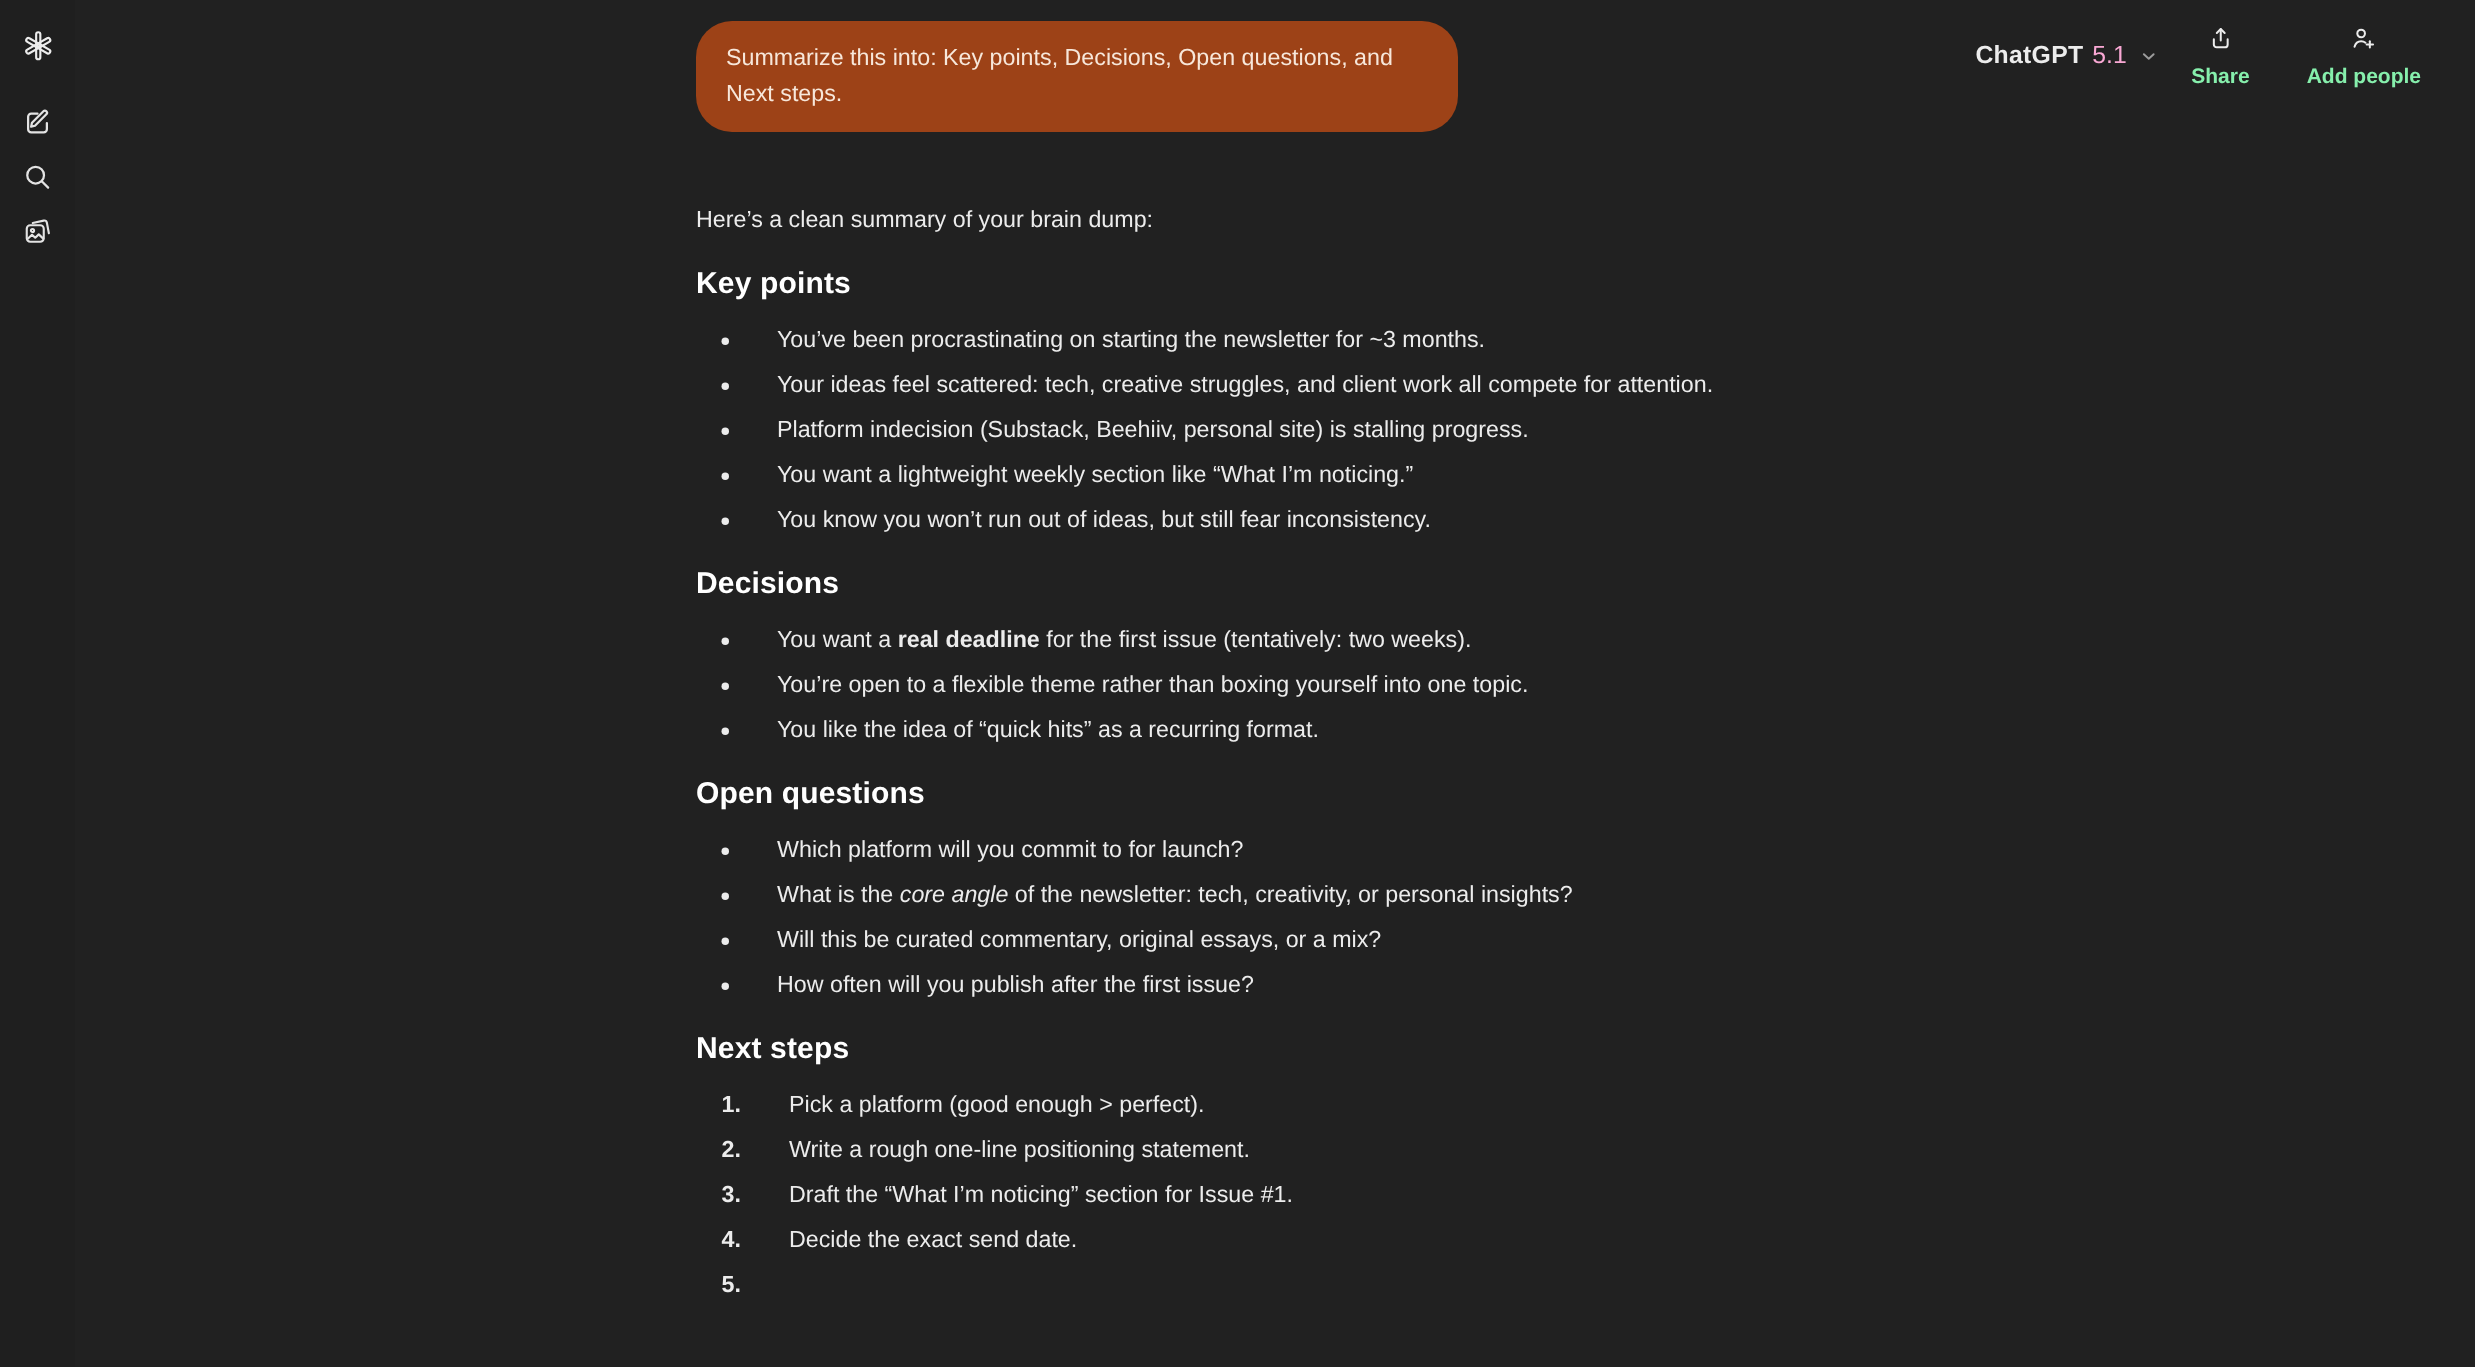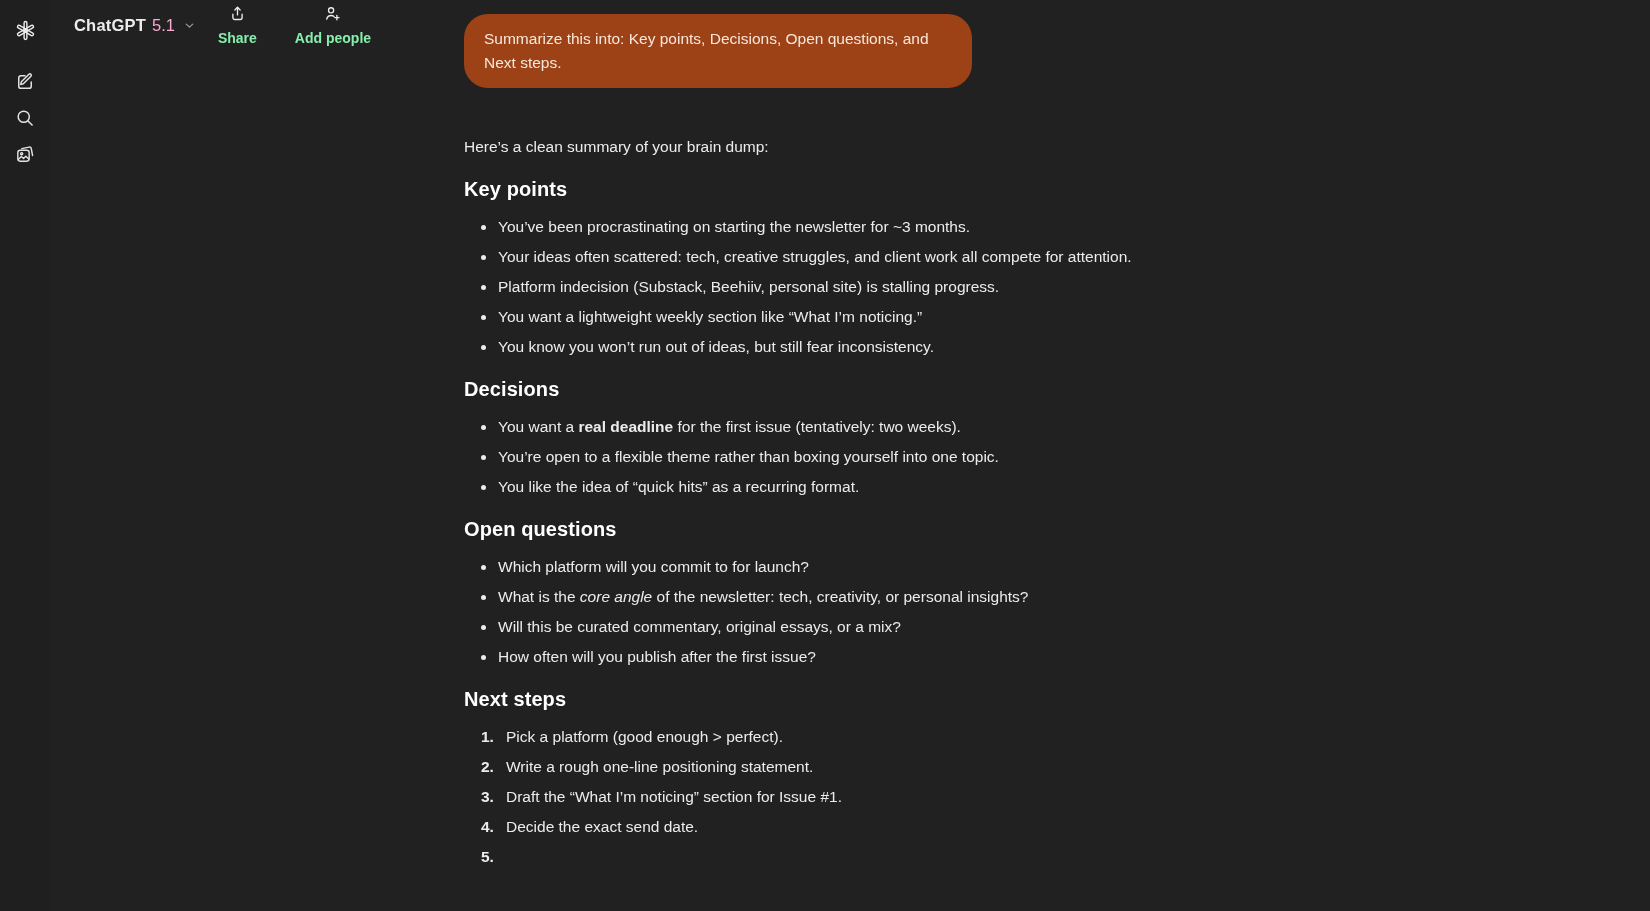--- a/index.html
+++ b/index.html
@@ -22,22 +22,22 @@
   .sb-btn {
     width:34px; height:34px; border:none; background:transparent; color:#e3e3e3;
     display:flex; align-items:center; justify-content:center;
     border-radius:8px; cursor:pointer;
   }
   .sb-group { margin-top:18px; display:flex; flex-direction:column; gap:2px; }
   .sb-btn svg { display:block; }
 
   
   .topbar {
-    position:absolute; left:50px; right:0; top:0; height:50px;
-    display:flex; align-items:center; justify-content:flex-start;
+    position:absolute; left:50px; right:0; top:12px; height:50px;
+    display:flex; align-items:center; justify-content:flex-end;
     padding:0 24px 0 14px; z-index:4;
   }
   .model-switcher {
     display:flex; align-items:center; gap:6px;
     padding:6px 10px; border-radius:8px; cursor:pointer;
     font-size:16.5px;
   }
   .model-name { font-weight:700; color:#ececec; letter-spacing:.2px; }
   .model-ver  { color:#f9a8d4; font-weight:400; }
   .chev { color:#9b9b9b; margin-left:2px; }
@@ -64,21 +64,21 @@
     line-height:24px;
     font-size:15.5px;
   }
 
   .assistant { margin-top:46px; line-height:26px; color:#ececec; }
   .assistant h3 {
     font-size:20px; font-weight:700; color:#ffffff;
     margin:16px 0 12px 0; letter-spacing:.1px;
   }
   .intro { margin-bottom:4px; }
-  .li { display:flex; align-items:flex-start; padding-left:17px; margin:4px 0; }
+  .li { display:flex; align-items:flex-start; padding-left:17px; margin:4px 0;gap:20px; }
   .li .dot {
     flex:none; width:5px; height:5px; border-radius:50%;
     background:#ececec; margin:11px 12px 0 0;
   }
   .li .num {
     flex:none; min-width:17px; font-weight:700; margin-right:8px; text-align:left;
   }
   .li .li-text { flex:1; }
   .li b, .outro b { font-weight:700; }
   .li i { }
@@ -165,21 +165,21 @@
         <p class="intro">Here’s a clean summary of your brain dump:</p>
         <div>
             <h3>Key points</h3>
             <div>
               <div class="li">
                 <span class="dot"></span>
                 <span class="li-text"><span>You’ve been procrastinating on starting the newsletter for ~3 months.</span></span>
               </div>
               <div class="li">
                 <span class="dot"></span>
-                <span class="li-text"><span>Your ideas often scattered: tech, creative struggles, and client work all compete for attention.</span></span>
+                <span class="li-text"><span>Your ideas feel scattered: tech, creative struggles, and client work all compete for attention.</span></span>
               </div>
               <div class="li">
                 <span class="dot"></span>
                 <span class="li-text"><span>Platform indecision (Substack, Beehiiv, personal site) is stalling progress.</span></span>
               </div>
               <div class="li">
                 <span class="dot"></span>
                 <span class="li-text"><span>You want a lightweight weekly section like “What I’m noticing.”</span></span>
               </div>
               <div class="li">

